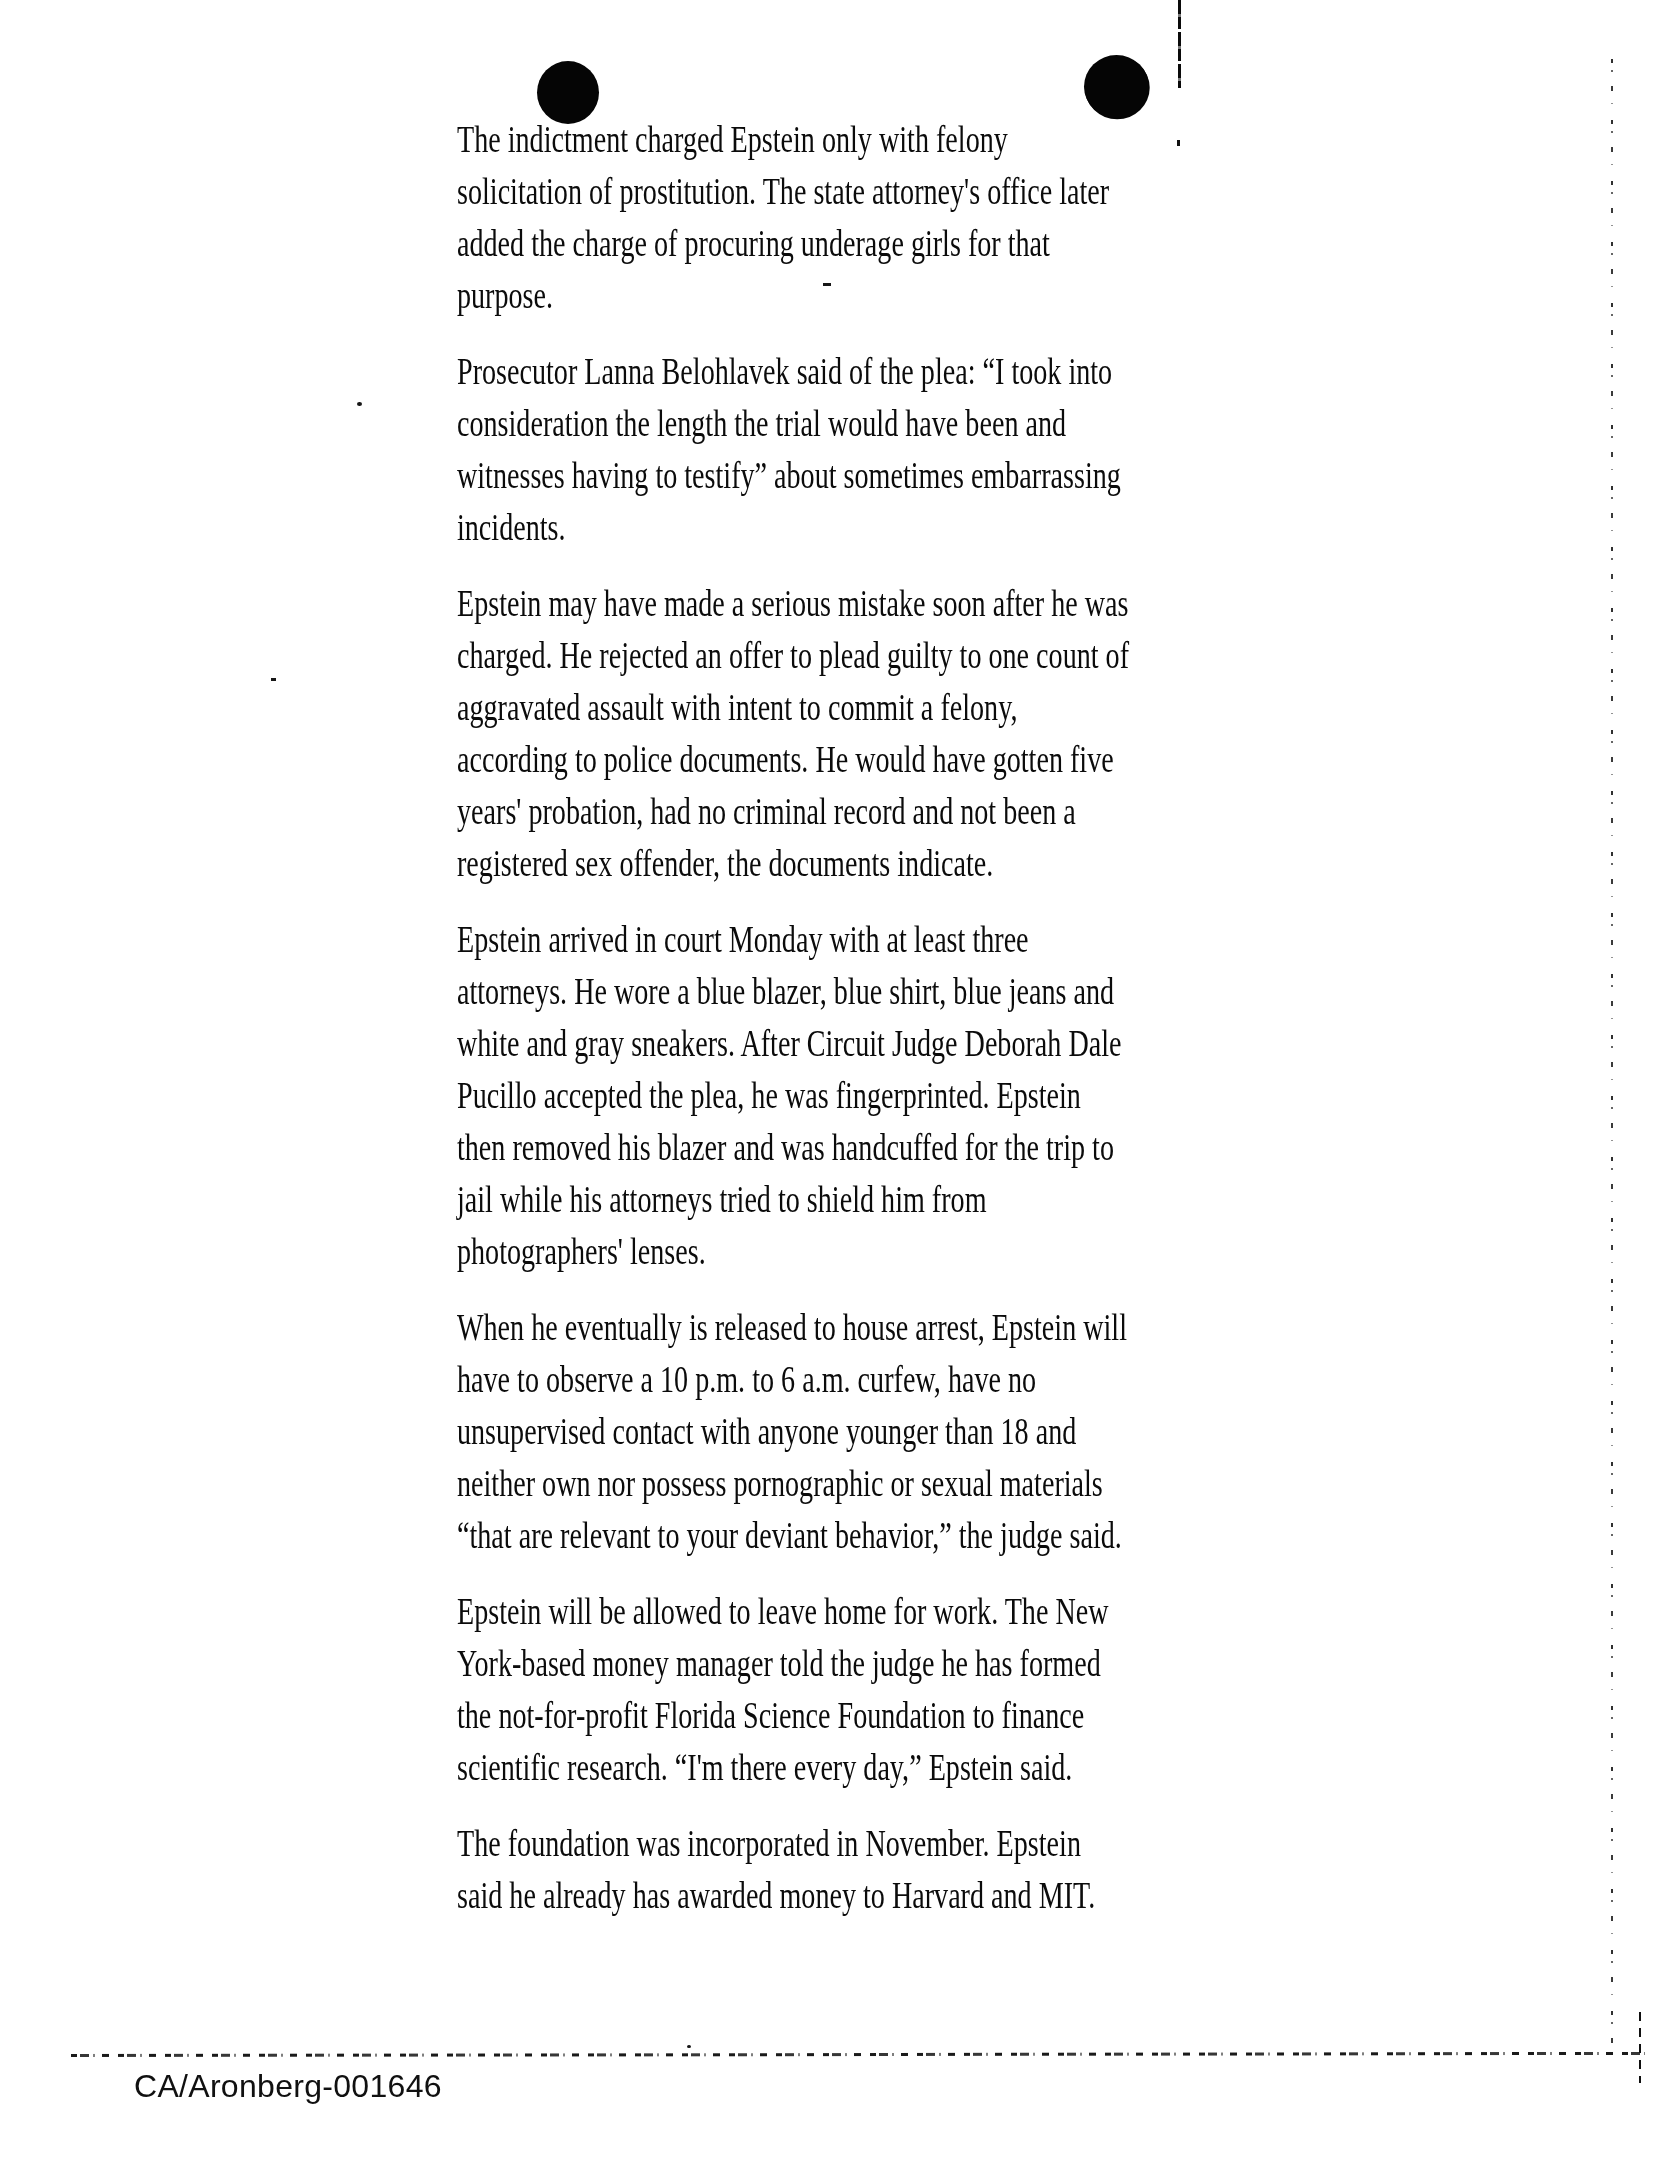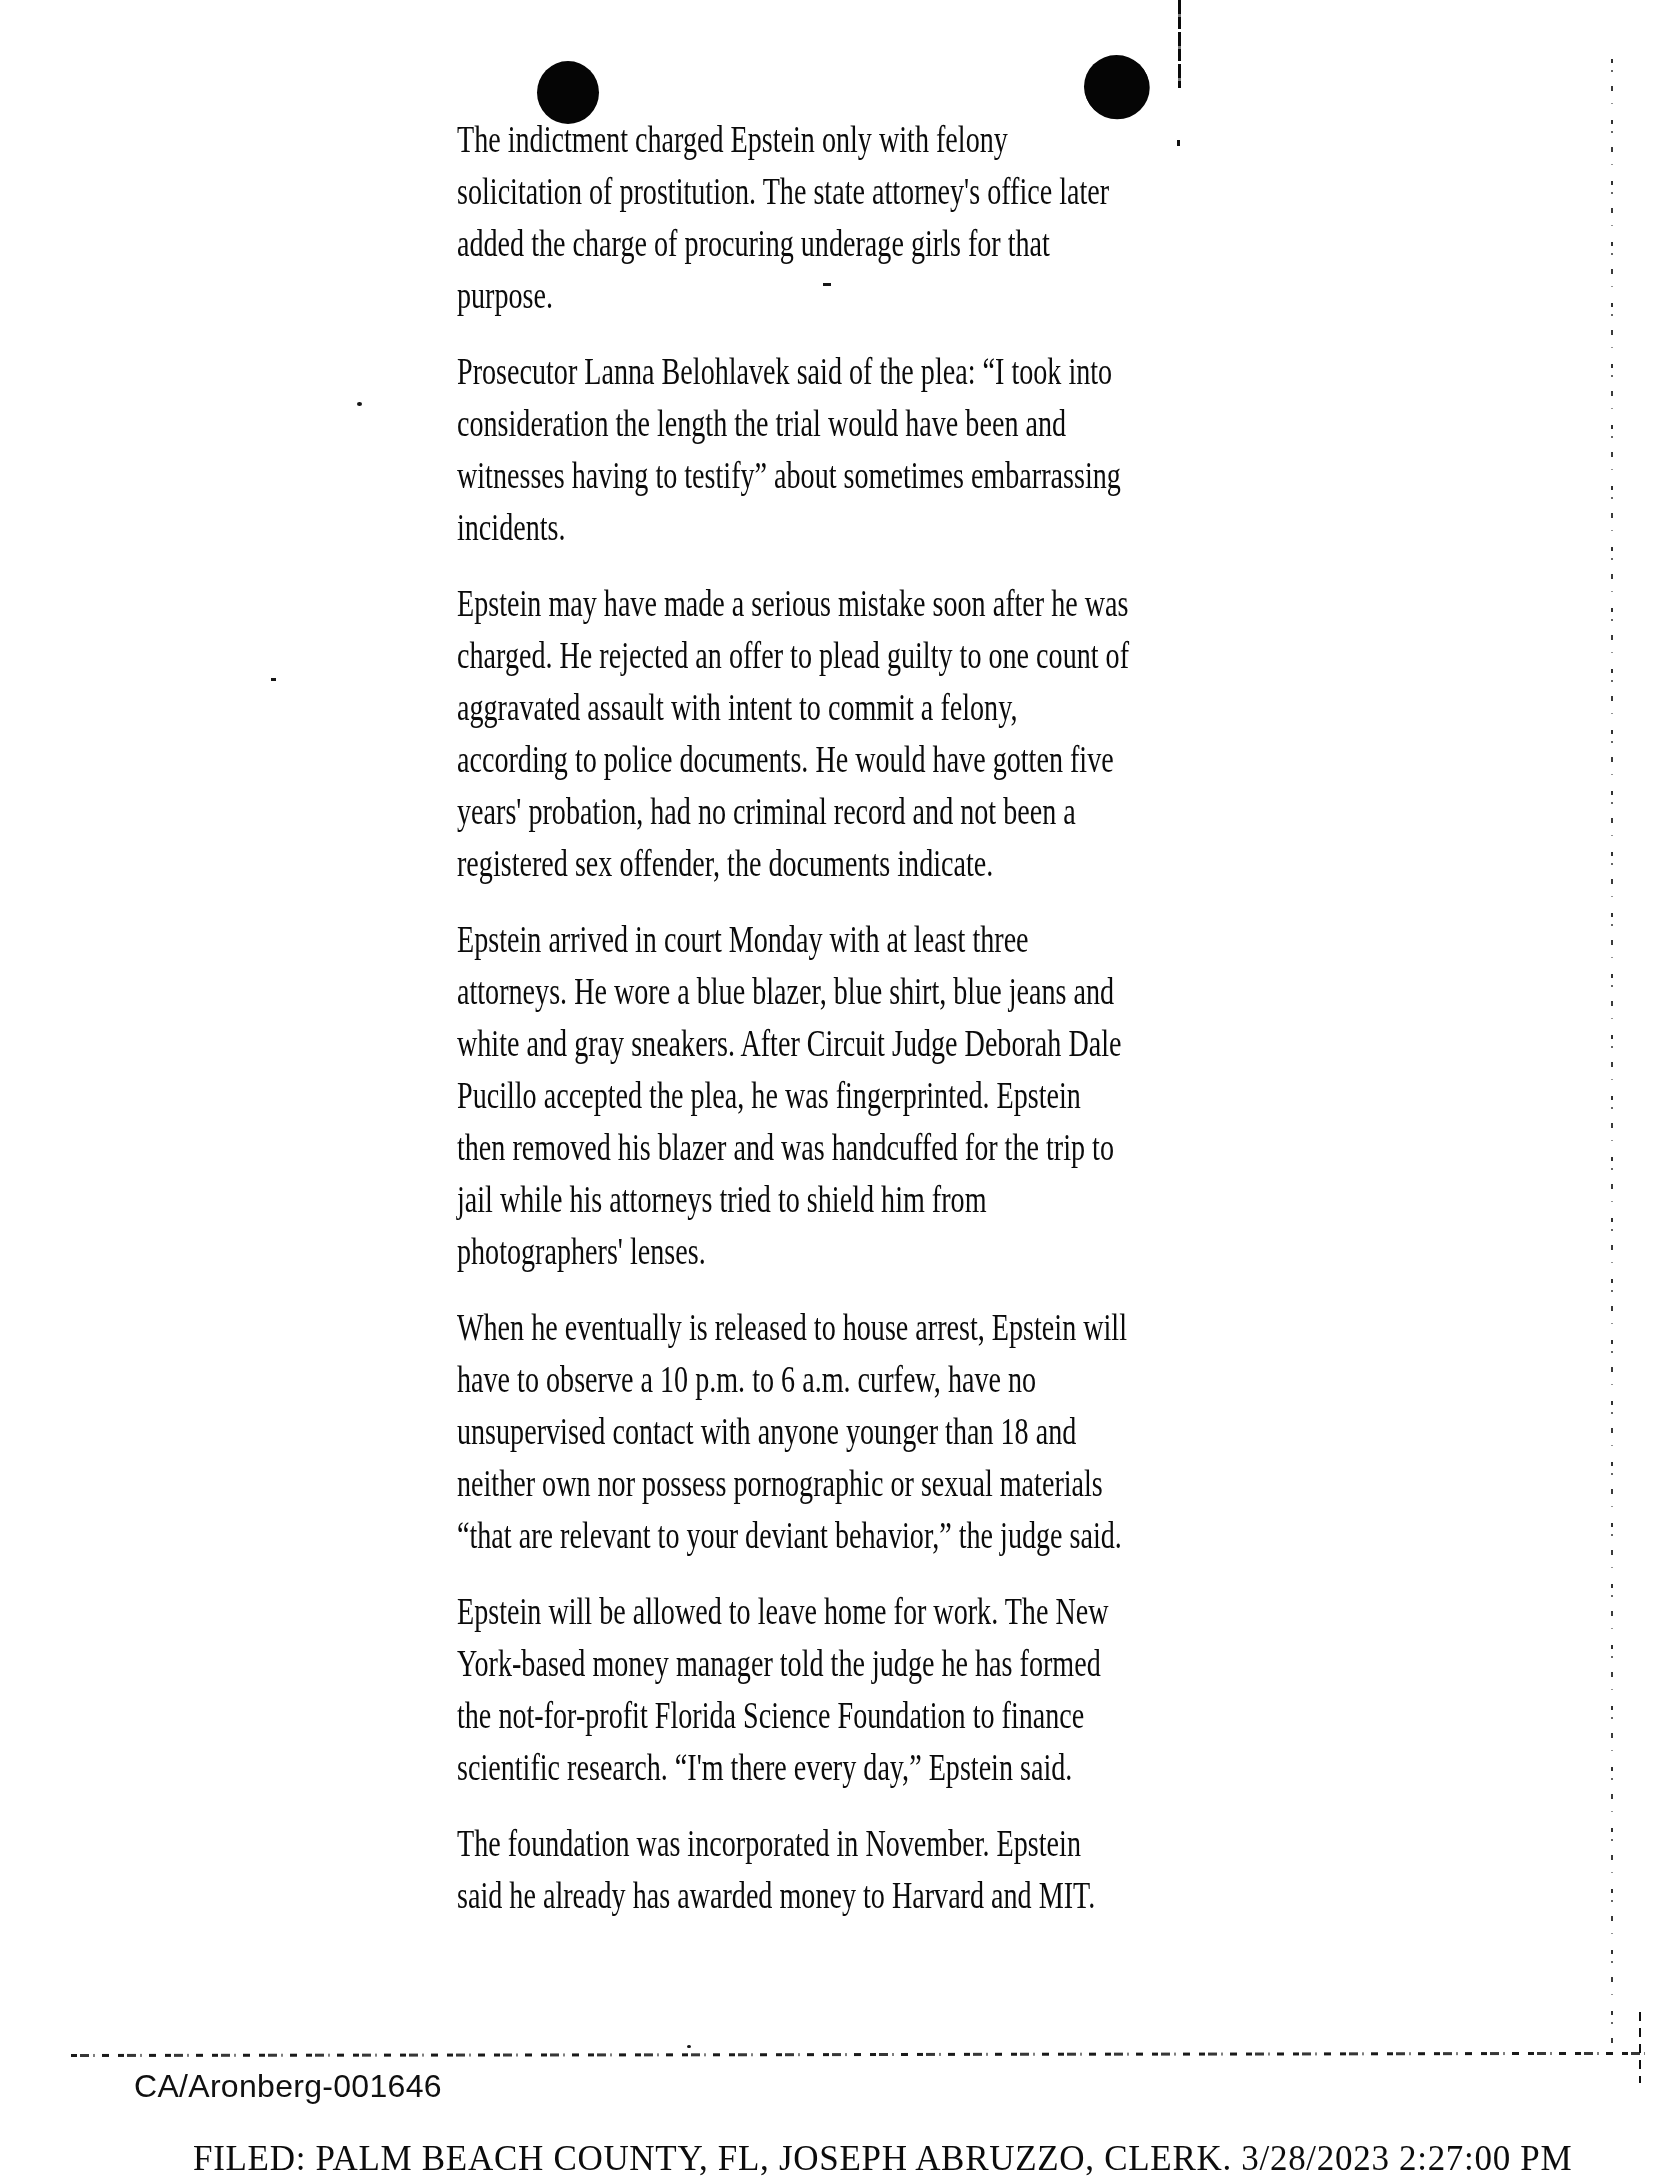--- a/index.html
+++ b/index.html
@@ -153,16 +153,15 @@
 
   <div class="speck speck-a"></div>
   <div class="speck speck-b"></div>
   <div class="speck speck-c"></div>
   <div class="speck speck-d"></div>
 
   <div class="bottom-noise"></div>
 
   <div class="bates">CA/Aronberg-001646</div>
 
-  <div class="filed">FILED: PALM BEACH COUNTY, FL, JOSEPH ABRUZZO, CLERK. 3/28/2023 2:27:00 PM</div>
 
 </div>
 
 
 </body></html>

